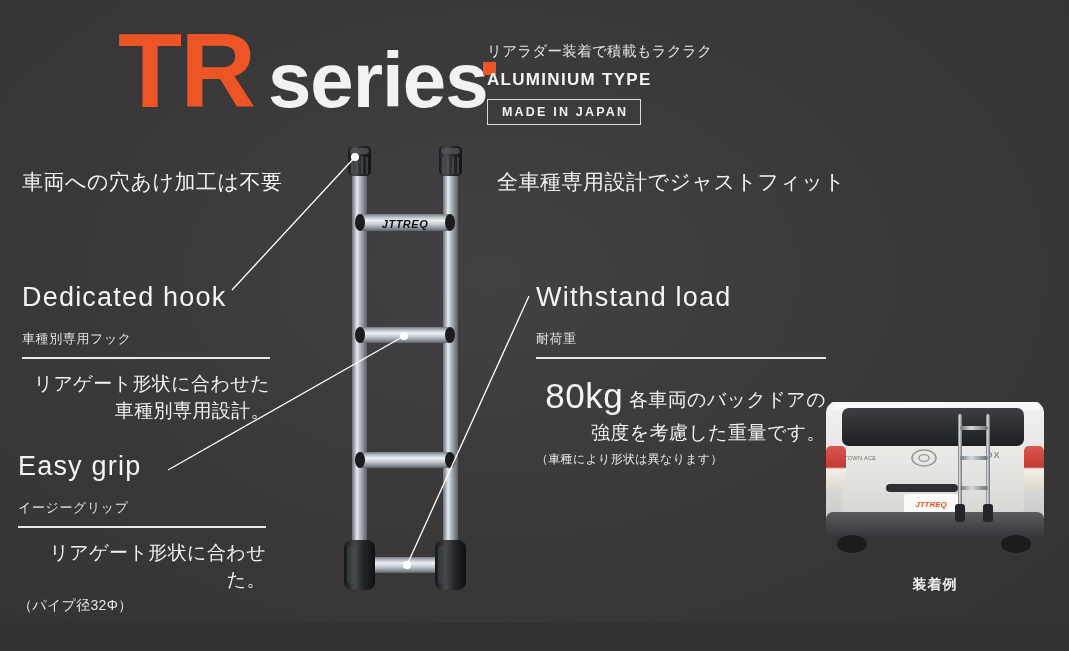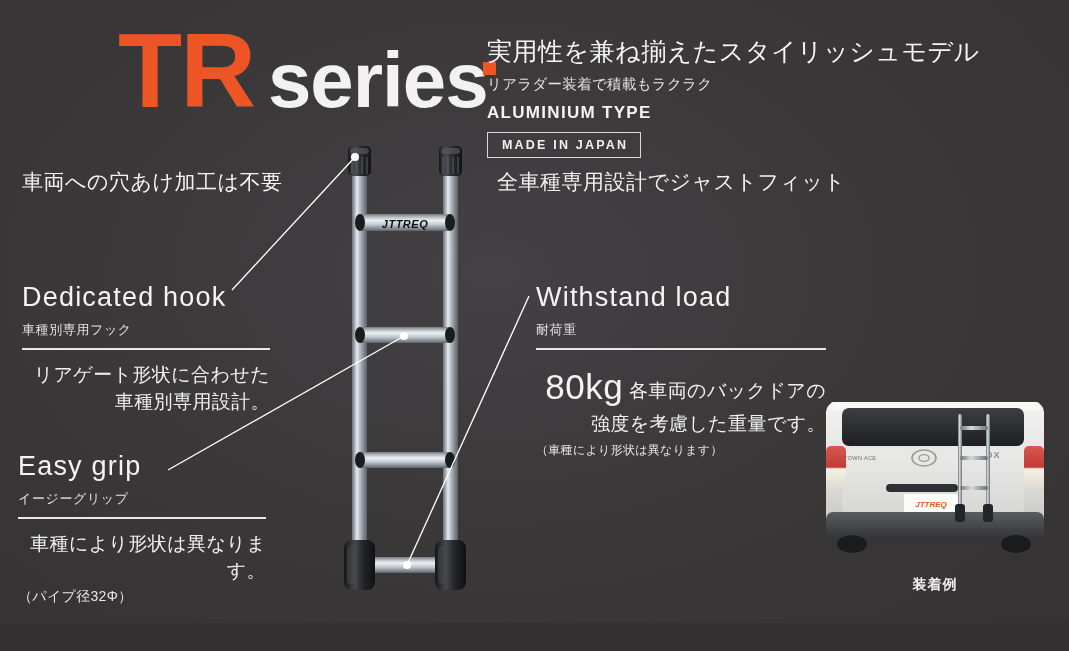--- a/index.html
+++ b/index.html
@@ -78,21 +78,21 @@
     font-size:21px; color:#f2f2f2; letter-spacing:0.5px;
   }
 
   
   .feature { position:absolute; }
   .feature .en {
     font-size:27px; font-weight:normal; color:#f4f4f4;
     letter-spacing:1.2px; line-height:1.1;
   }
   .feature .jp-small {
-    font-size:13px; color:#e2e2e2; margin-top:8px; letter-spacing:0.6px;
+    font-size:13px; color:#e2e2e2; margin-top:17px; letter-spacing:0.6px;
   }
   .feature .rule {
     height:2px; background:#e8e8e8; margin-top:9px;
   }
   .feature .body {
     font-size:19px; color:#f1f1f1; line-height:1.42;
     margin-top:12px; letter-spacing:0.4px;text-align:right;
   }
   .feature .note {
     font-size:14px; color:#e6e6e6; margin-top:3px; letter-spacing:0.3px;
@@ -137,21 +137,20 @@
 <body>
 
 <div id="page">
 
   <div class="brand">
     <span class="tr">TR</span><span class="series">series</span>
     <span class="dot"></span>
   </div>
 
   <div class="headline-block">
-    <div class="headline">実用性を兼ね揃えたスタイリッシュモデル</div>
     <div class="subhead">リアラダー装着で積載もラクラク</div>
     <div class="alu">ALUMINIUM TYPE</div>
     <div class="madein">MADE IN JAPAN</div>
   </div>
 
   <div class="cap-left">車両への穴あけ加工は不要</div>
   <div class="cap-right">全車種専用設計でジャストフィット</div>
 
   <svg id="ladder" viewBox="0 0 165 460">
     <defs>
@@ -265,21 +264,21 @@
       <div>リアゲート形状に合わせた</div>
       <div>車種別専用設計。</div>
     </div>
   </div>
 
   <div class="feature" id="f-grip">
     <div class="en">Easy grip</div>
     <div class="jp-small">イージーグリップ</div>
     <div class="rule"></div>
     <div class="body">
-      <div>車種により形状は異なります。</div>
+      <div>リアゲート形状に合わせた。</div>
     </div>
     <div class="note">（パイプ径32Φ）</div>
   </div>
 
   <div class="feature" id="f-load">
     <div class="en">Withstand load</div>
     <div class="jp-small">耐荷重</div>
     <div class="rule"></div>
     <div class="body">
       <div>

